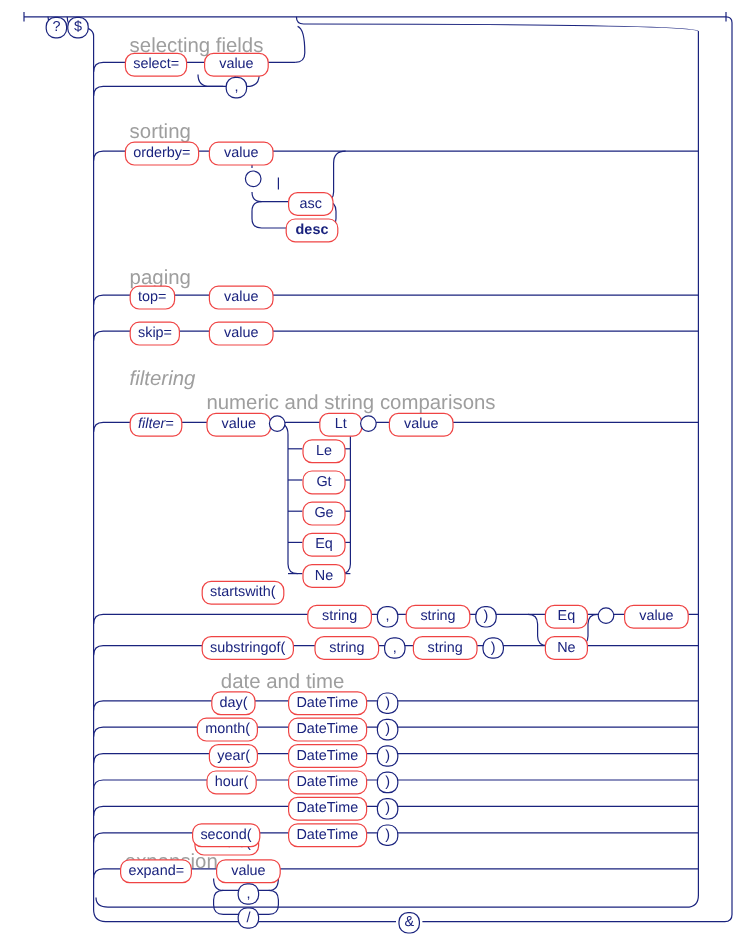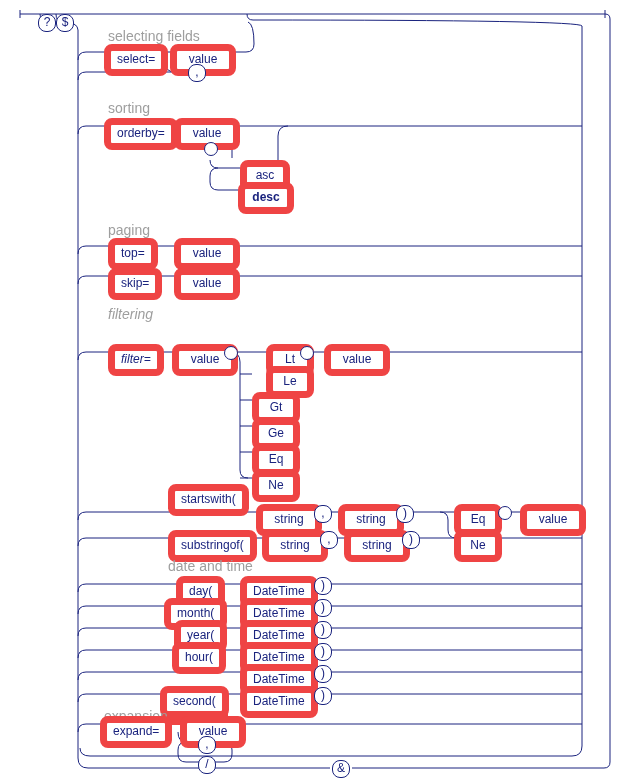--- a/index.html
+++ b/index.html
@@ -17,21 +17,21 @@
     background: white;
   }
   svg.wires {
     position: absolute;
     top: 0; left: 0;
     width: 625px; height: 782px;
     pointer-events: none;
   }
   .token {
     position: absolute;
-    border: 7px solid #ef4444;
+    border: 1px solid #ef4444;
     border-radius: 8px;
     background: white;
     padding: 0 6px;
     height: 18px;
     line-height: 16px;
     font-size: 12px;
     color: #1a237e;
     white-space: nowrap;
     text-align: center;
   }
@@ -44,21 +44,21 @@
     width: 16px;
     height: 16px;
     text-align: center;
     line-height: 14px;
     font-size: 12px;
     color: #1a237e;
   }
   .label {
     position: absolute;
     color: #9e9e9e;
-    font-size: 14px;
+    font-size: 17px;
     white-space: nowrap;
   }
   .dot {
     position: absolute;
     border: 1px solid #1a237e;
     border-radius: 50%;
     background: white;
     width: 12px;
     height: 12px;
   }
@@ -155,25 +155,26 @@
 <div class="token" style="left:240px; top:160px; width:24px;">asc</div>
 <div class="token bold" style="left:238px; top:182px; width:30px;">desc</div>
 
 <div class="label" style="left:108px; top:222px;">paging</div>
 <div class="token" style="left:108px; top:238px;">top=</div>
 <div class="token" style="left:174px; top:238px; width:40px;">value</div>
 <div class="token" style="left:108px; top:268px;">skip=</div>
 <div class="token" style="left:174px; top:268px; width:40px;">value</div>
 
 <div class="label" style="left:108px; top:306px;font-style:italic;">filtering</div>
+<div class="label" style="left:172px; top:326px;">numeric and string comparisons</div>
 <div class="token" style="left:108px; top:344px;font-style:italic;">filter=</div>
 <div class="token" style="left:172px; top:344px; width:40px;">value</div>
 <div class="dot" style="left:224px; top:346px;"></div>
 <div class="token" style="left:266px; top:344px; width:22px;">Lt</div>
-<div class="token" style="left:266px; top:366px; width:22px;">Le</div>
+<div class="token" style="left:252px; top:366px; width:22px;">Le</div>
 <div class="token" style="left:252px; top:392px; width:22px;">Gt</div>
 <div class="token" style="left:252px; top:418px; width:22px;">Ge</div>
 <div class="token" style="left:252px; top:444px; width:22px;">Eq</div>
 <div class="token" style="left:252px; top:470px; width:22px;">Ne</div>
 <div class="dot" style="left:300px; top:346px;"></div>
 <div class="token" style="left:324px; top:344px; width:40px;">value</div>
 
 <div class="token" style="left:168px; top:484px;">startswith(</div>
 <div class="token" style="left:256px; top:504px; width:40px;">string</div>
 <div class="sep" style="left:314px; top:505px;">,</div>
@@ -183,21 +184,21 @@
 <div class="dot" style="left:498px; top:506px;"></div>
 <div class="token" style="left:520px; top:504px; width:40px;">value</div>
 
 <div class="token" style="left:168px; top:530px;">substringof(</div>
 <div class="token" style="left:262px; top:530px; width:40px;">string</div>
 <div class="sep" style="left:320px; top:531px;">,</div>
 <div class="token" style="left:344px; top:530px; width:40px;">string</div>
 <div class="sep" style="left:402px; top:531px;">)</div>
 <div class="token" style="left:454px; top:530px; width:22px;">Ne</div>
 
-<div class="label" style="left:168px; top:558px;">date and time</div>
+<div class="label" style="left:184px; top:558px;">date and time</div>
 
 <div class="token" style="left:176px; top:576px;">day(</div>
 <div class="token" style="left:240px; top:576px;">DateTime</div>
 <div class="sep" style="left:314px; top:577px;">)</div>
 
 <div class="token" style="left:164px; top:598px;">month(</div>
 <div class="token" style="left:240px; top:598px;">DateTime</div>
 <div class="sep" style="left:314px; top:599px;">)</div>
 
 <div class="token" style="left:174px; top:620px;">year(</div>

